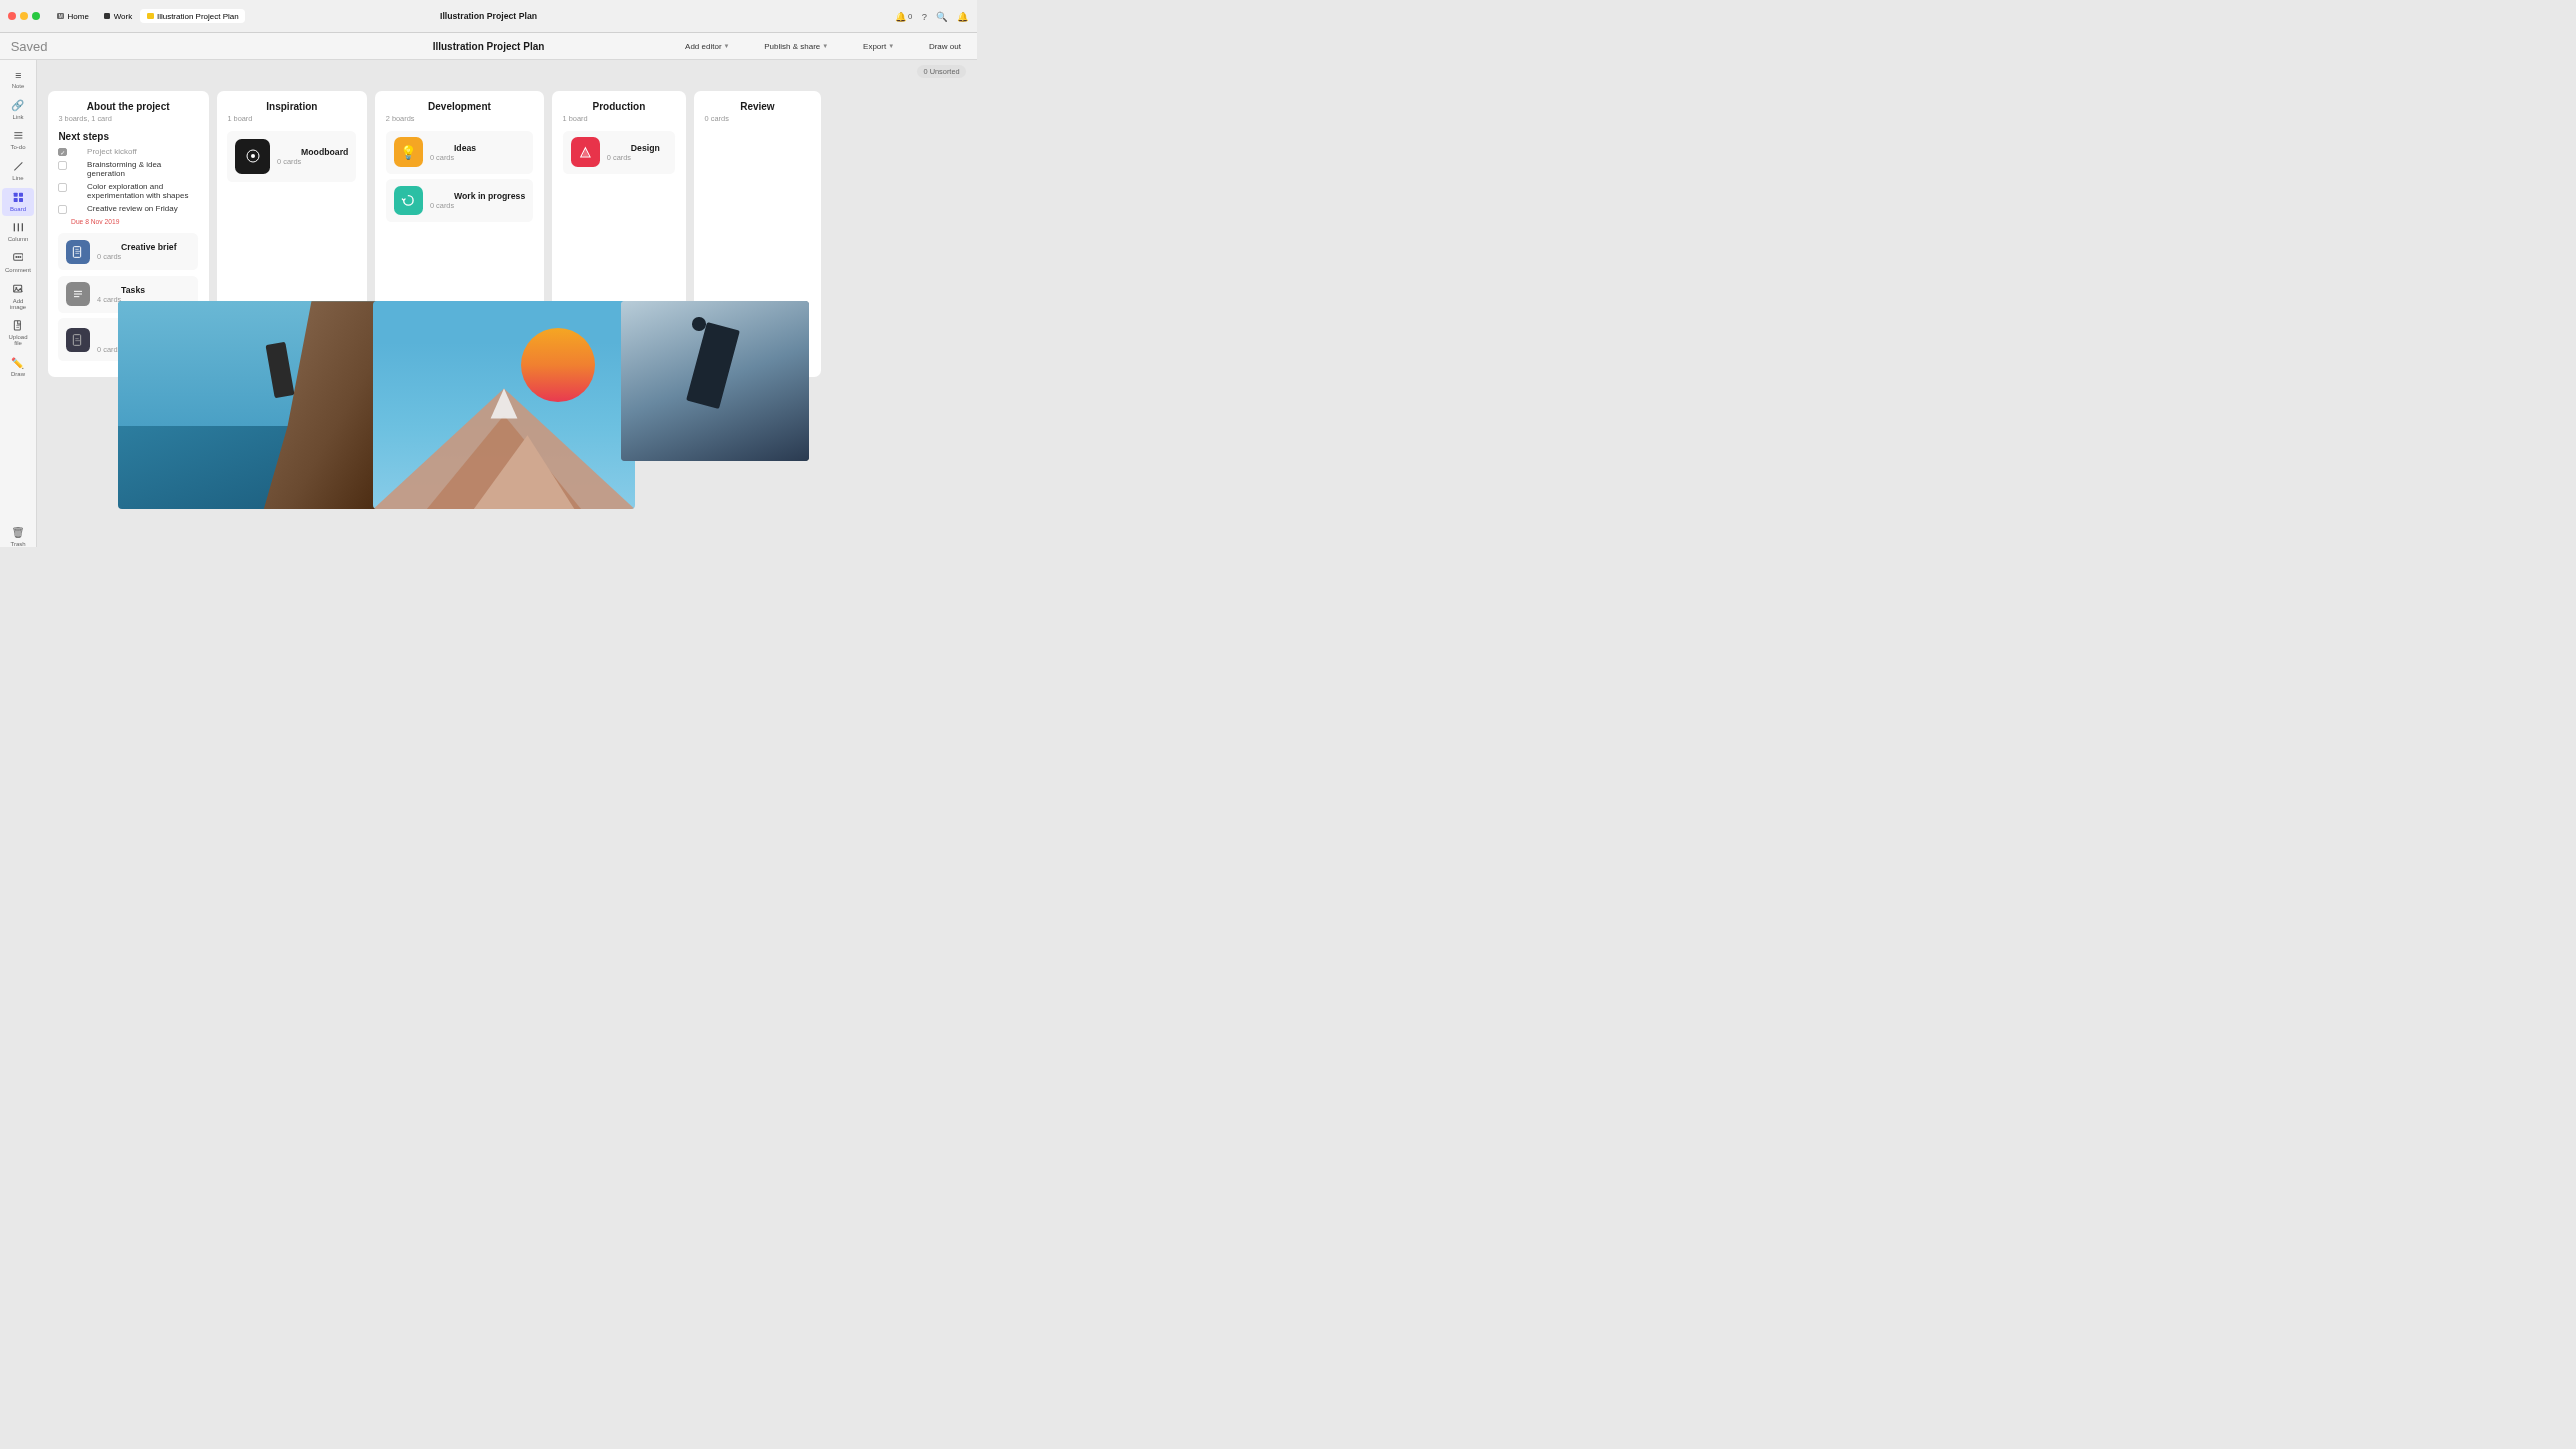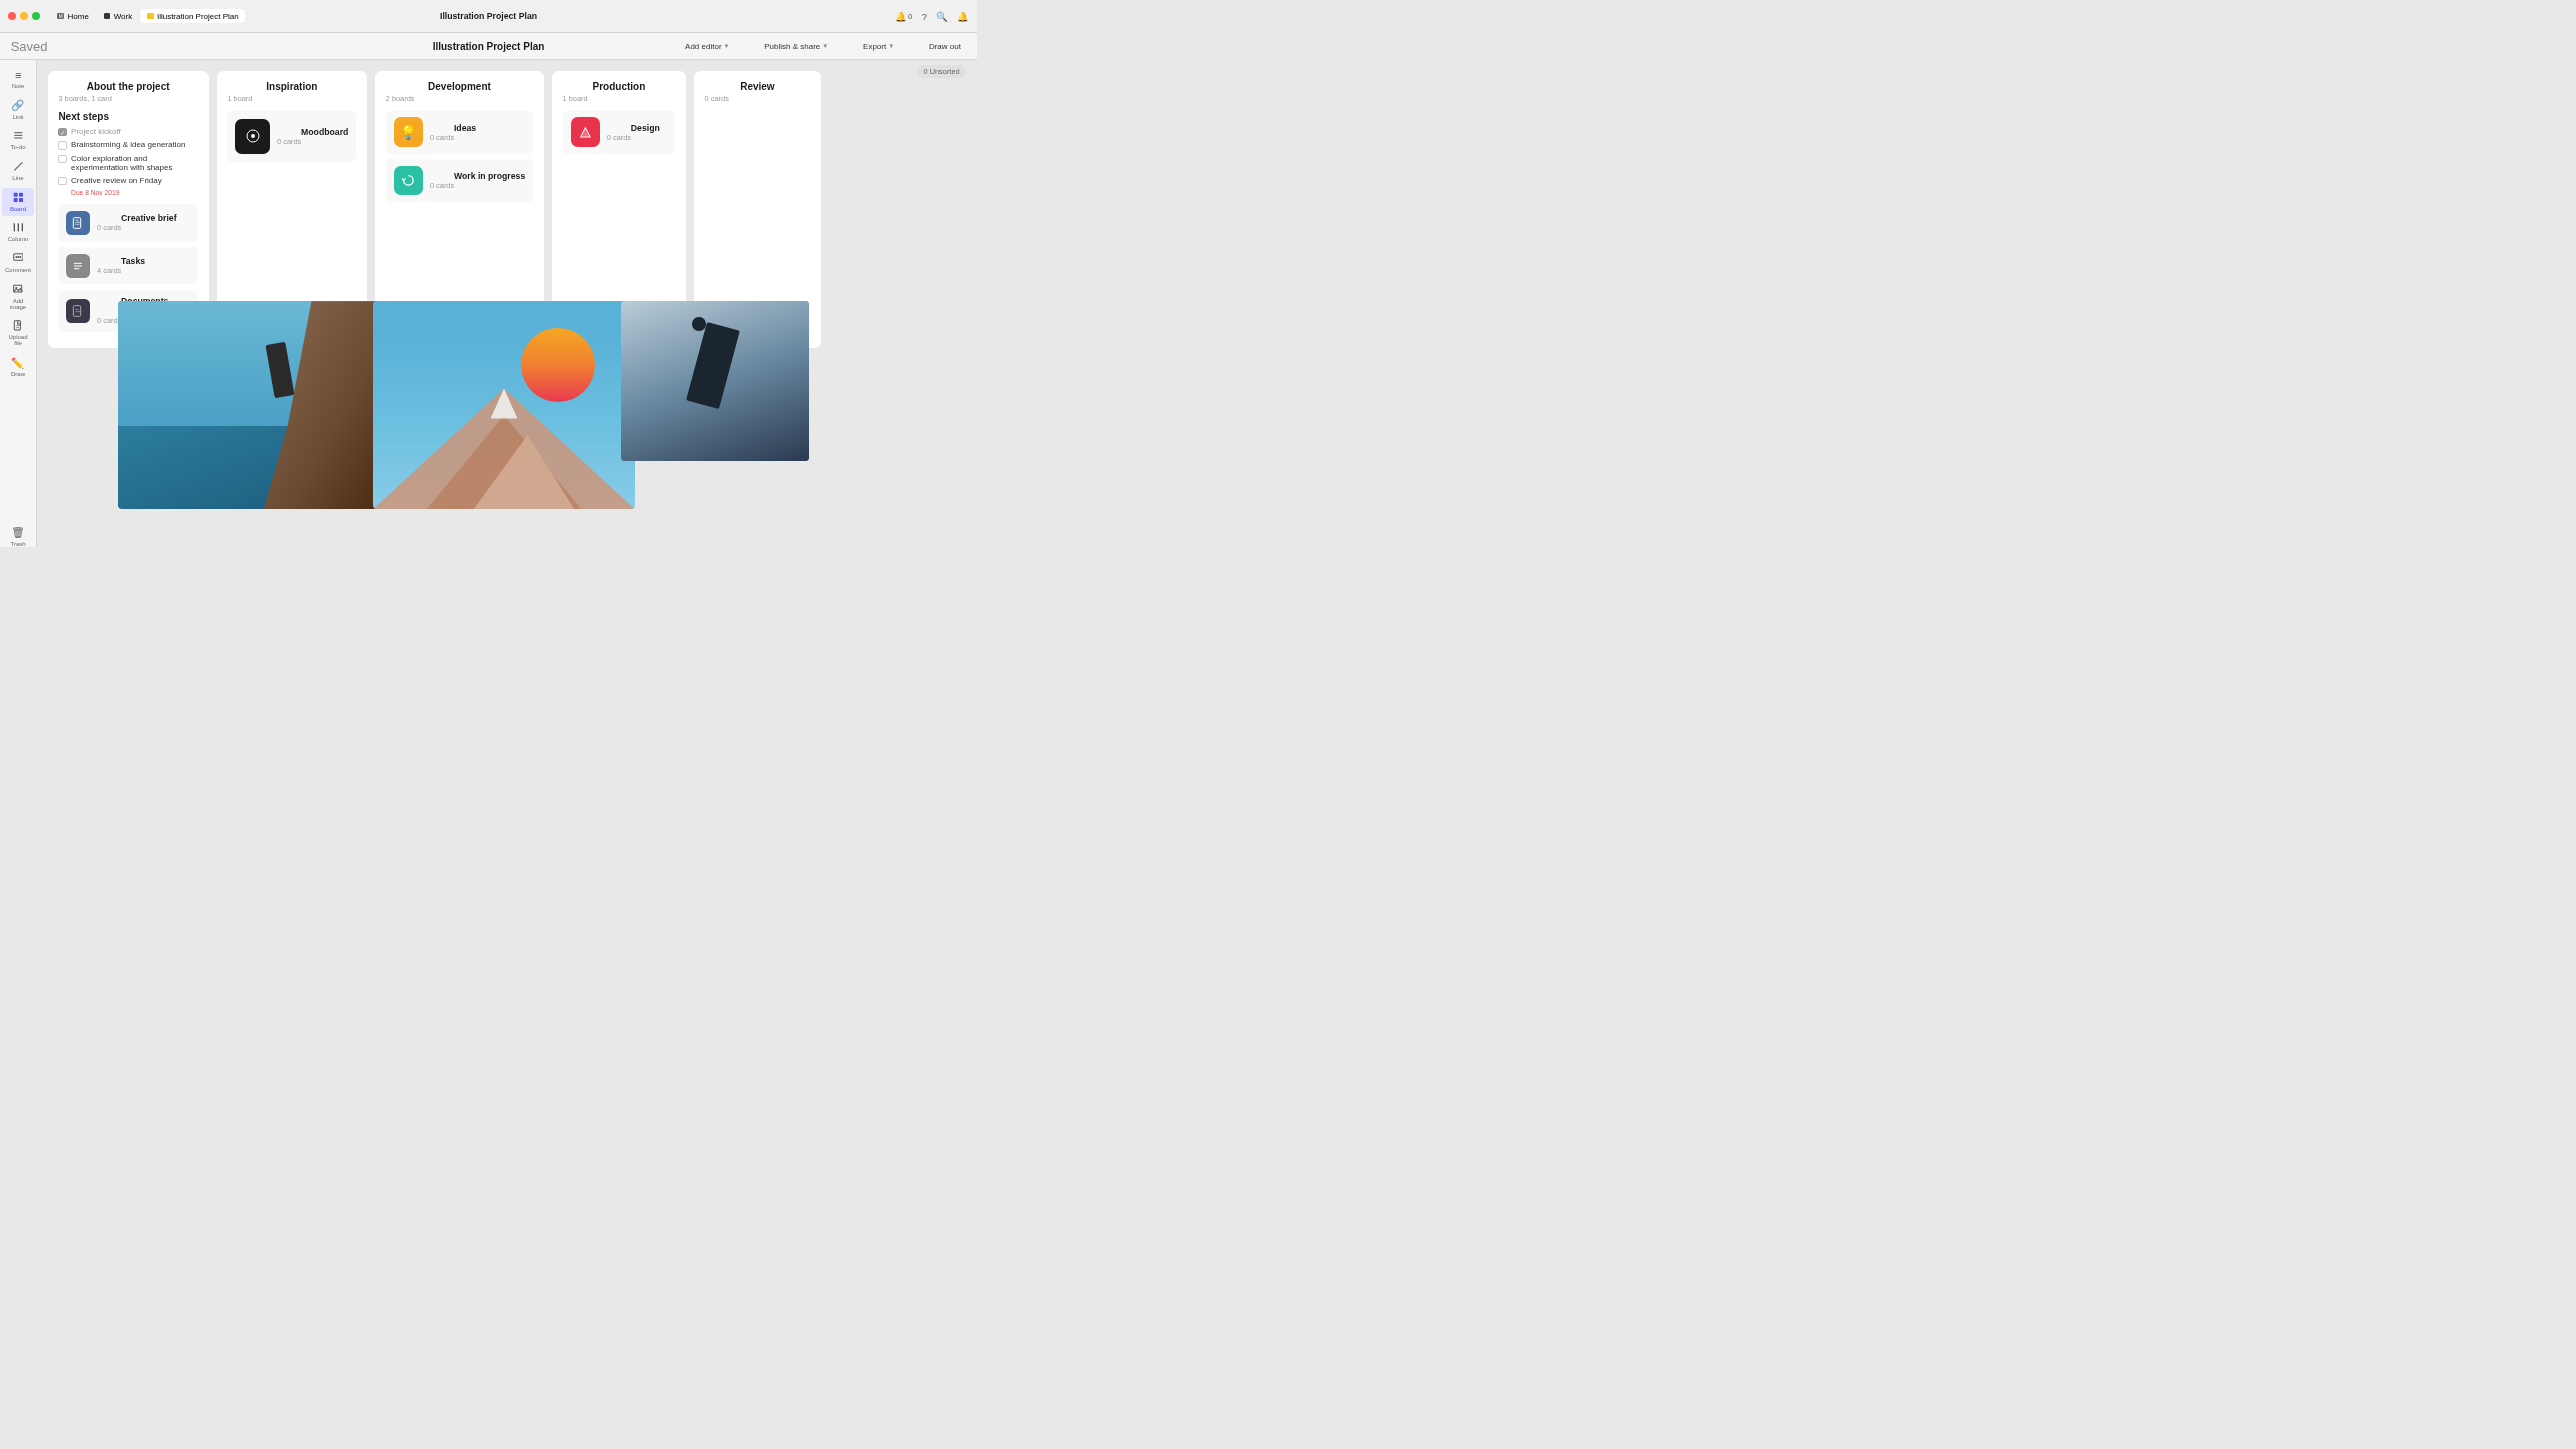--- a/index.html
+++ b/index.html
@@ -86,38 +86,39 @@
     
     .unsorted-badge {
       position: absolute; top: 5.4px; right: 10.7px;
       background: #e0e0e0; border-radius: 8px; padding: 2px 6.7px;
       font-size: 7.4px; color: #666; cursor: pointer;
     }
 
     
     .cards-grid {
       display: flex; gap: 8px; flex-wrap: nowrap; overflow-x: auto;
+      margin-top: 20px;
     }
 
     
     .board-section {
       background: #fff; border-radius: 6.7px; padding: 10.7px;
       min-width: 154px; flex-shrink: 0;
     }
     .board-section-title { font-size: 10px; font-weight: 700; color: #1a1a1a; text-align: center; }
     .board-section-sub { font-size: 7.4px; color: #999; text-align: left; margin-top: 1.3px; margin-bottom: 8px; }
 
     
     .about-section {
       background: #fff; border-radius: 6.7px; padding: 10.7px;
       width: 161px; flex-shrink: 0;
     }
 
     .next-steps-title { font-size: 10px; font-weight: 600; color: #1a1a1a; margin-bottom: 5.4px; }
-    .checklist-item { display: flex; align-items: flex-start; gap: 4px; margin-bottom: 4px; font-size: 8px; color: #333; }
+    .checklist-item { display: flex; align-items: flex-start; gap: 20px; margin-bottom: 4px; font-size: 8px; color: #333; }
     .checklist-item.checked { color: #999; }
     .checkbox { width: 8.7px; height: 8.7px; border: 1px solid #ccc; border-radius: 2px; flex-shrink: 0; margin-top: 0.7px; display: flex; align-items: center; justify-content: center; }
     .checkbox.checked { background: #999; border-color: #999; color: #fff; font-size: 6px; }
     .due-date { font-size: 6.7px; color: #e05050; margin-left: 12.7px; }
 
     .board-link-card {
       display: flex; align-items: center; gap: 6.7px;
       background: #f8f8f8; border-radius: 5.4px; padding: 6.7px 8px;
       margin-bottom: 5.4px; cursor: pointer;
     }

